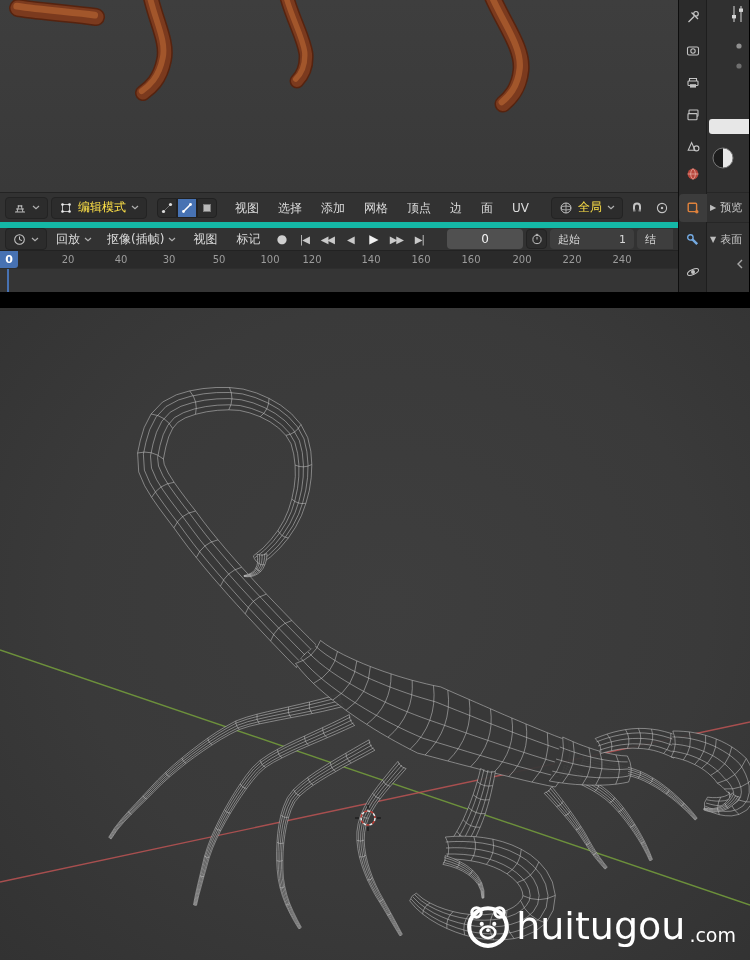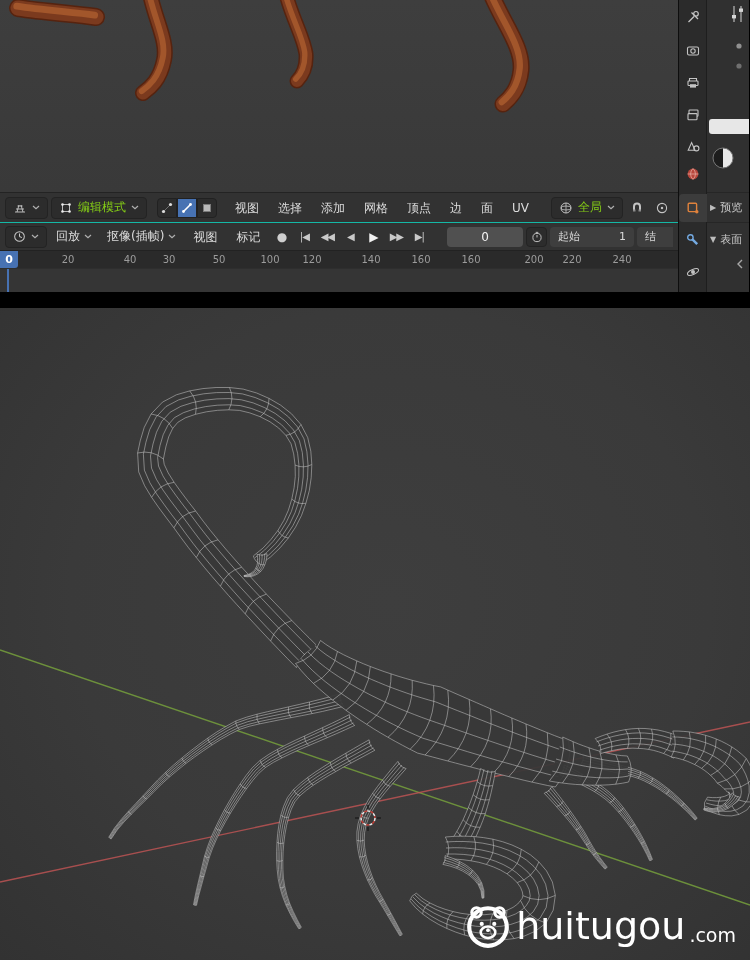--- a/index.html
+++ b/index.html
@@ -3,22 +3,22 @@
 <meta charset="utf-8">
 <style>
 *{margin:0;padding:0;box-sizing:border-box}
 html,body{width:750px;height:960px;background:#000;font-family:"DejaVu Sans","Liberation Sans",sans-serif}
 .stage{position:relative;width:750px;height:960px;overflow:hidden;background:#000}
 .top-section{position:absolute;left:0;top:0;width:750px;height:292px;display:flex}
 .left-col{width:679px;height:292px;display:flex;flex-direction:column;border-right:1px solid #0e0e0e;background:#323232}
 .vp-top{height:192px;background:linear-gradient(180deg,#3e3e3e,#393939);position:relative;overflow:hidden}
 .hdr3d,.hdrtl{background:#323232;display:flex;align-items:center;padding:0 5px;gap:3px}
 .hdr3d{height:30px;border-top:1px solid #232323}
-.hdrtl{height:28px;border-top:1px solid #14b8a6}
-.dd{display:flex;align-items:center;gap:5px;background:#2c2c2c;border:1px solid #232323;border-radius:4px;height:22px;padding:0 7px;color:#84cc16;font-size:12px;white-space:nowrap}
+.hdrtl{height:28px;border-top:6px solid #14b8a6}
+.dd{display:flex;align-items:center;gap:5px;background:#2c2c2c;border:1px solid #232323;border-radius:4px;height:22px;padding:0 7px;color:#fde047;font-size:12px;white-space:nowrap}
 .ddflat{display:flex;align-items:center;gap:4px;height:22px;padding:0 6px;color:#dcdcdc;font-size:12px;white-space:nowrap}
 .mi{color:#dcdcdc;font-size:12px;padding:0 8px;line-height:26px;white-space:nowrap}
 .selgrp{display:flex;margin:0 7px}
 .selbtn{width:20px;height:20px;background:#2c2c2c;border:1px solid #212121;display:flex;align-items:center;justify-content:center}
 .selbtn:first-child{border-radius:4px 0 0 4px}
 .selbtn:last-child{border-radius:0 4px 4px 0}
 .selbtn.active{background:#4772b3}
 .icbtn{width:22px;height:22px;display:flex;align-items:center;justify-content:center}
 .icbtn.dark{background:#2c2c2c;border:1px solid #232323;border-radius:4px;width:21px;height:20px}
 .spacer{flex:1}
@@ -194,29 +194,29 @@
           <span>起始</span>
           <span>1</span>
         </div>
         <div class="startfield endclip">
           <span>结</span>
         </div>
       </div>
 
       <div class="ruler">
         <span class="tick" style="left:68px">20</span>
-        <span class="tick" style="left:130px">40</span>
+        <span class="tick" style="left:121px">40</span>
         <span class="tick" style="left:169px">30</span>
         <span class="tick" style="left:219px">50</span>
         <span class="tick" style="left:270px">100</span>
         <span class="tick" style="left:312px">120</span>
         <span class="tick" style="left:371px">140</span>
         <span class="tick" style="left:421px">160</span>
         <span class="tick" style="left:471px">160</span>
-        <span class="tick" style="left:534px">200</span>
+        <span class="tick" style="left:522px">200</span>
         <span class="tick" style="left:572px">220</span>
         <span class="tick" style="left:622px">240</span>
         <div class="curbadge">0</div>
       </div>
       <div class="track">
         <div class="playhead"></div>
       </div>
     </div>
 
     <div class="right-col">

